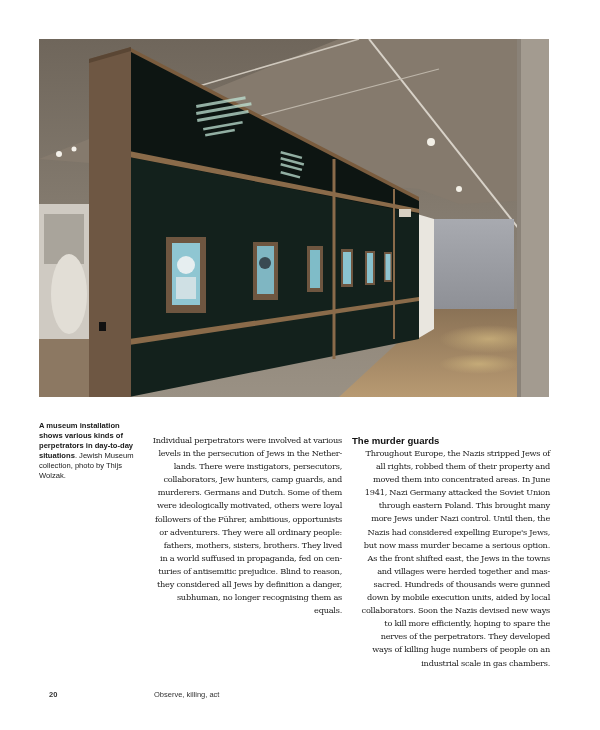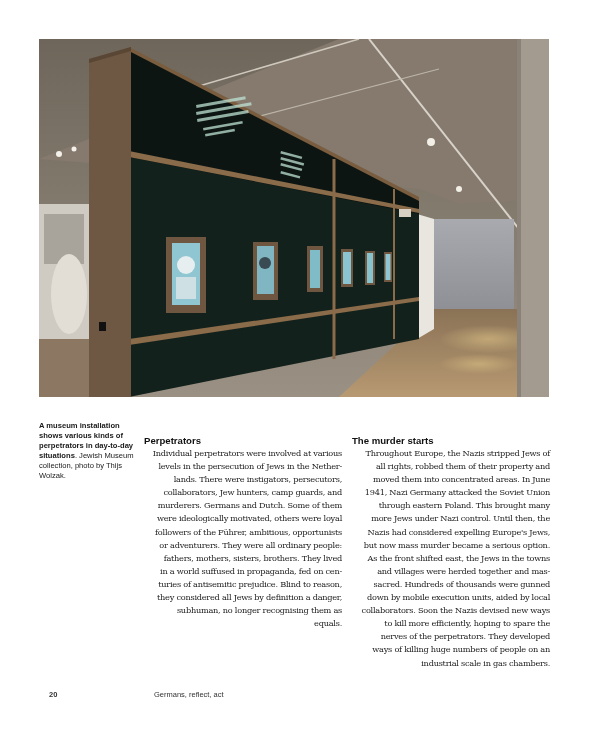--- a/index.html
+++ b/index.html
@@ -126,52 +126,51 @@
 
     <rect x="360" y="170" width="12" height="8" fill="#d8d0c2"></rect>
   </svg>
 </div>
 
 <div class="caption">
   <b>A museum installation shows various kinds of perpetrators in day-to-day situations</b><span>. Jewish Museum collection, photo by Thijs Wolzak.</span>
 </div>
 
 <div class="col col1">
-  <h2>Perpetrators</h2>
   <p>Individual perpetrators were involved at various
 levels in the persecution of Jews in the Nether-
 lands. There were instigators, persecutors,
 collaborators, Jew hunters, camp guards, and
 murderers. Germans and Dutch. Some of them
 were ideologically motivated, others were loyal
 followers of the Führer, ambitious, opportunists
 or adventurers. They were all ordinary people:
 fathers, mothers, sisters, brothers. They lived
 in a world suffused in propaganda, fed on cen-
 turies of antisemitic prejudice. Blind to reason,
 they considered all Jews by definition a danger,
 subhuman, no longer recognising them as
 equals.</p>
 </div>
 
 <div class="col col2">
-  <h2>The murder starts</h2>
+  <h2>The murder guards</h2>
   <p>Throughout Europe, the Nazis stripped Jews of
 all rights, robbed them of their property and
 moved them into concentrated areas. In June
 1941, Nazi Germany attacked the Soviet Union
 through eastern Poland. This brought many
 more Jews under Nazi control. Until then, the
 Nazis had considered expelling Europe's Jews,
 but now mass murder became a serious option.
 As the front shifted east, the Jews in the towns
 and villages were herded together and mas-
 sacred. Hundreds of thousands were gunned
 down by mobile execution units, aided by local
 collaborators. Soon the Nazis devised new ways
 to kill more efficiently, hoping to spare the
 nerves of the perpetrators. They developed
 ways of killing huge numbers of people on an
 industrial scale in gas chambers.</p>
 </div>
 
 <div class="footer page-num">20</div>
-<div class="footer running">Germans, reflect, act</div>
+<div class="footer running">Observe, killing, act</div>
 
 </body></html>

